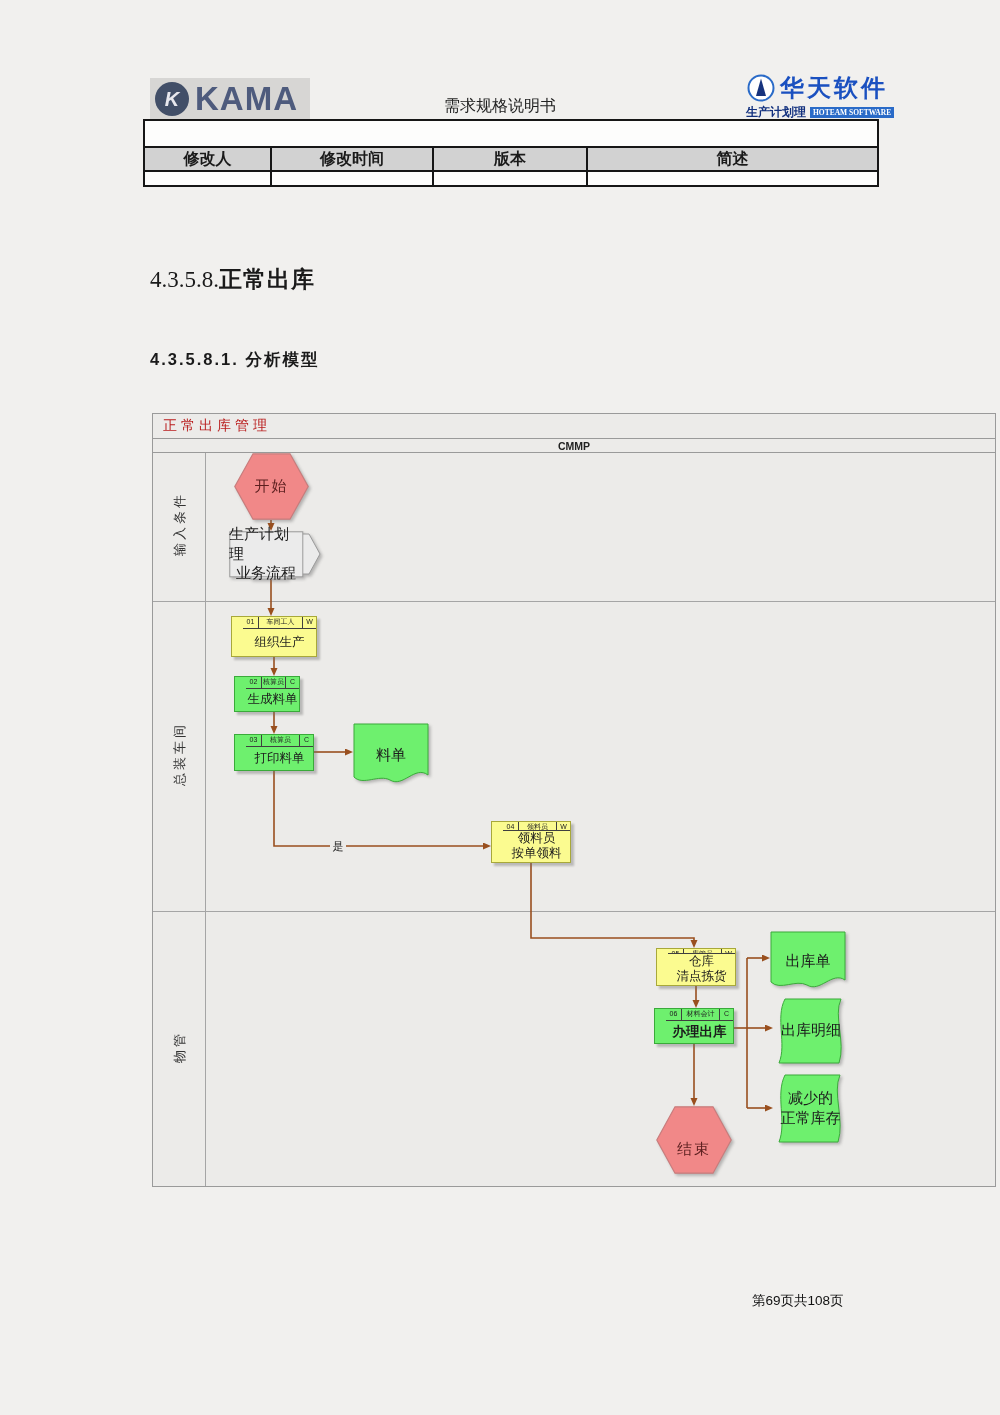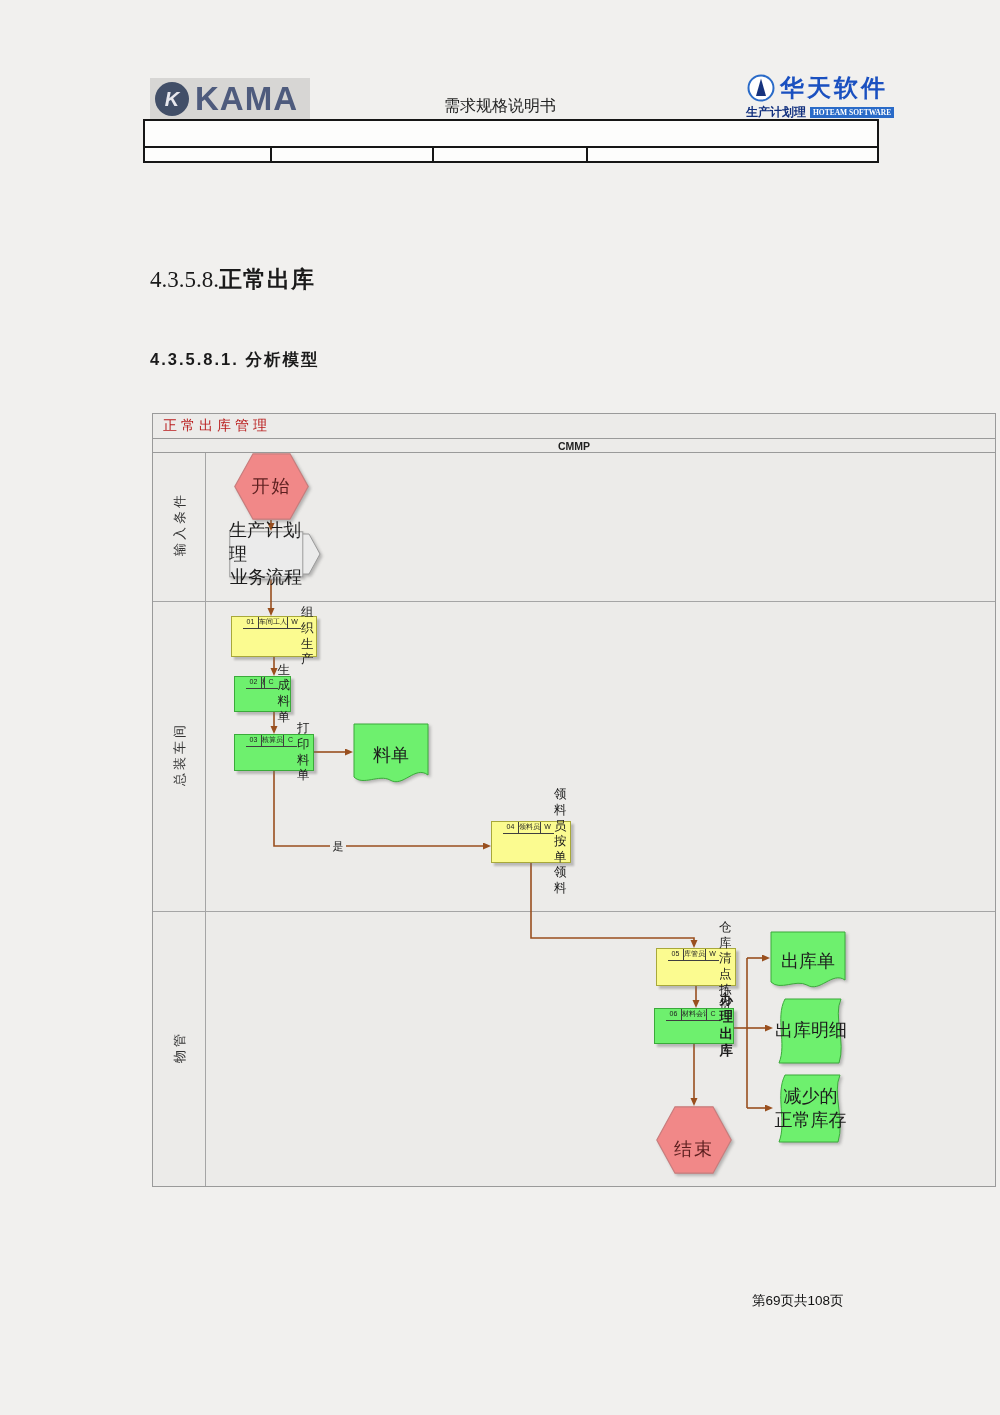--- a/index.html
+++ b/index.html
@@ -47,25 +47,25 @@
   .lane-sep{position:absolute;left:0;width:842px;height:1px;background:#a5a5a5;}
   .lane-label{position:absolute;left:-28px;width:110px;text-align:center;
               transform:rotate(-90deg);font-family:"Liberation Serif","DejaVu Serif",serif;
               font-size:13px;letter-spacing:3px;color:#333;}
   .connectors{position:absolute;left:0;top:0;}
   
   .node{position:absolute;}
   .node svg{display:block;filter:drop-shadow(2px 2px 1.5px rgba(110,110,110,.45));}
   .node-label{position:absolute;left:0;top:0;width:100%;height:100%;display:flex;
               flex-direction:column;align-items:center;justify-content:center;
-              font-family:"Liberation Serif","DejaVu Serif",serif;font-size:18px;
+              font-family:"Liberation Serif","DejaVu Serif",serif;font-size:15px;
               line-height:1.3;color:#1c1c1c;}
   .hex .node-label{color:#5c1f1f;letter-spacing:2px;}
   .task{position:absolute;box-sizing:border-box;box-shadow:2.5px 2.5px 2px rgba(110,110,110,.4);
-        display:flex;flex-direction:row;padding-left:11px;}
+        display:flex;flex-direction:column;padding-left:11px;}
   .task.yellow{background:#fbfb90;border:1px solid #a8a83a;}
   .task.green{background:#6ef06e;border:1px solid #3aaa3a;}
   .task-head{height:11px;display:flex;font-size:7px;line-height:10px;color:#222;
              border-bottom:1px solid #3f3f3f;overflow:hidden;white-space:nowrap;}
   .th-id{width:15px;text-align:center;border-right:1px solid #3f3f3f;}
   .th-role{flex:1;text-align:center;border-right:1px solid #3f3f3f;overflow:hidden;}
   .th-type{width:13px;text-align:center;}
   .task-body{flex:1;display:flex;flex-direction:column;align-items:center;justify-content:center;
              font-family:"Liberation Serif","DejaVu Serif",serif;font-size:12.5px;
              line-height:1.25;color:#1c1c1c;}
@@ -109,20 +109,26 @@
     <colgroup>
         <col style="width:127px">
         <col style="width:162px">
         <col style="width:154px">
         <col style="width:291px">
       </colgroup>
     <tbody>
     <tr>
           <td class="w" colspan="4" style="height:25px"></td>
         </tr>
+    <tr>
+      <td class="g">修改人</td>
+      <td class="g">修改时间</td>
+      <td class="g">版本</td>
+      <td class="g">简述</td>
+    </tr>
     <tr>
       <td class="w" style="height:13px"></td>
       <td class="w"></td>
       <td class="w"></td>
       <td class="w"></td>
     </tr>
   </tbody>
     </table>
 
   <div class="abs h1">
@@ -186,21 +192,21 @@
       <div class="task-head">
         <span class="th-id">01</span>
         <span class="th-role">车间工人</span>
         <span class="th-type">W</span>
       </div>
       <div class="task-body">
           <span>组织生产</span>
         </div>
     </div>
 
-    <div class="task green" style="left:81px;top:262px;width:57px;height:36px">
+    <div class="task green" style="left:81px;top:262px;width:66px;height:36px">
       <div class="task-head">
         <span class="th-id">02</span>
         <span class="th-role">核算员</span>
         <span class="th-type">C</span>
       </div>
       <div class="task-body">
           <span>生成料单</span>
         </div>
     </div>
 

